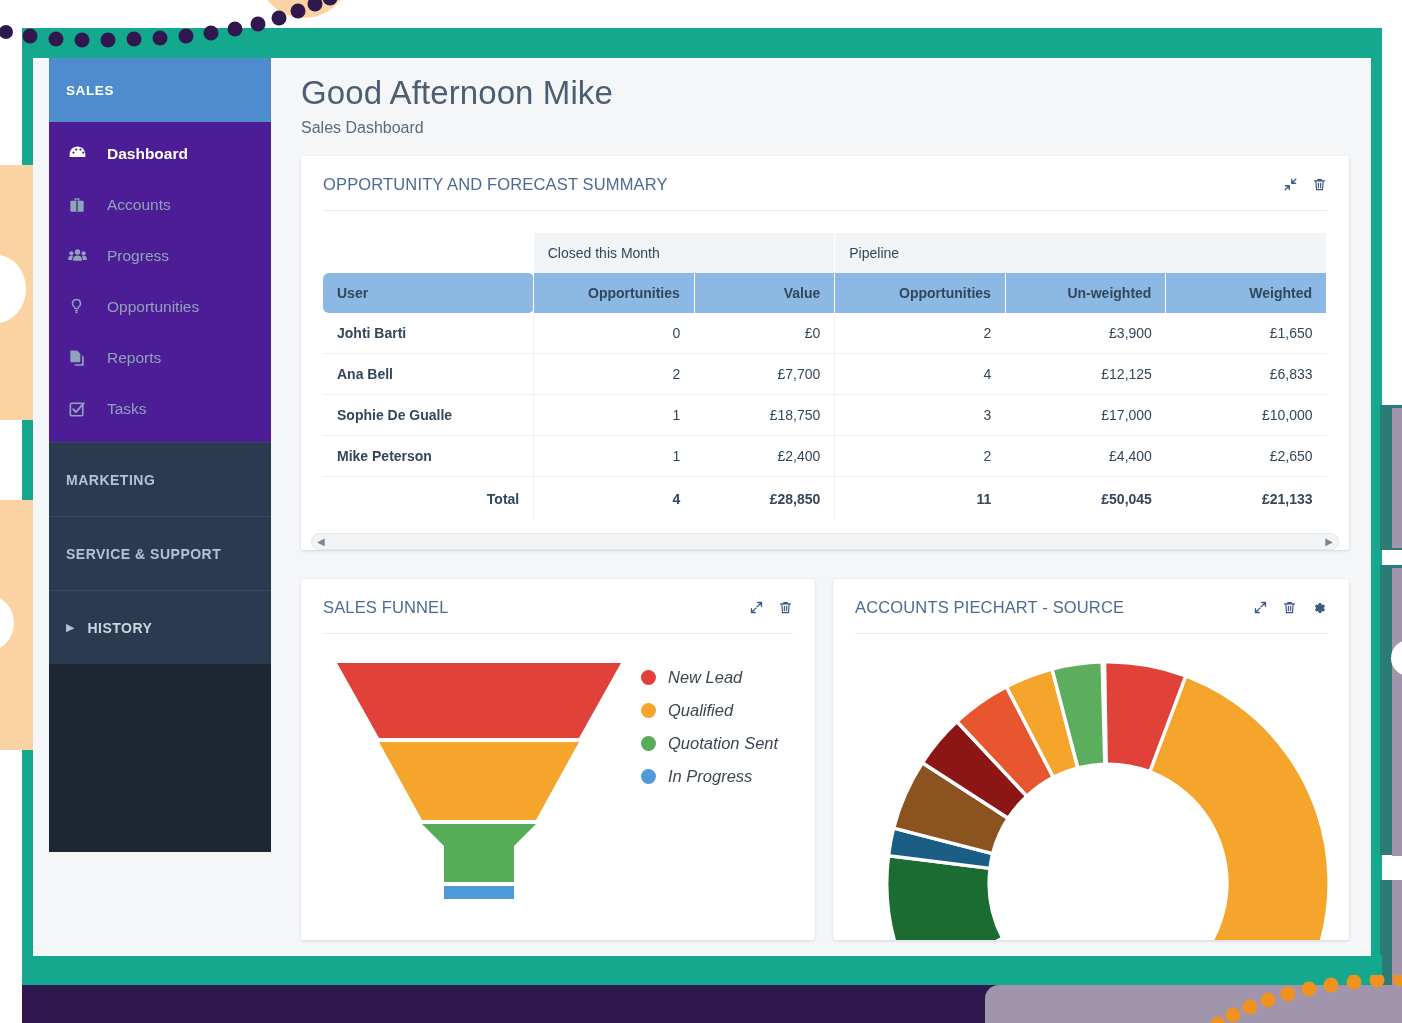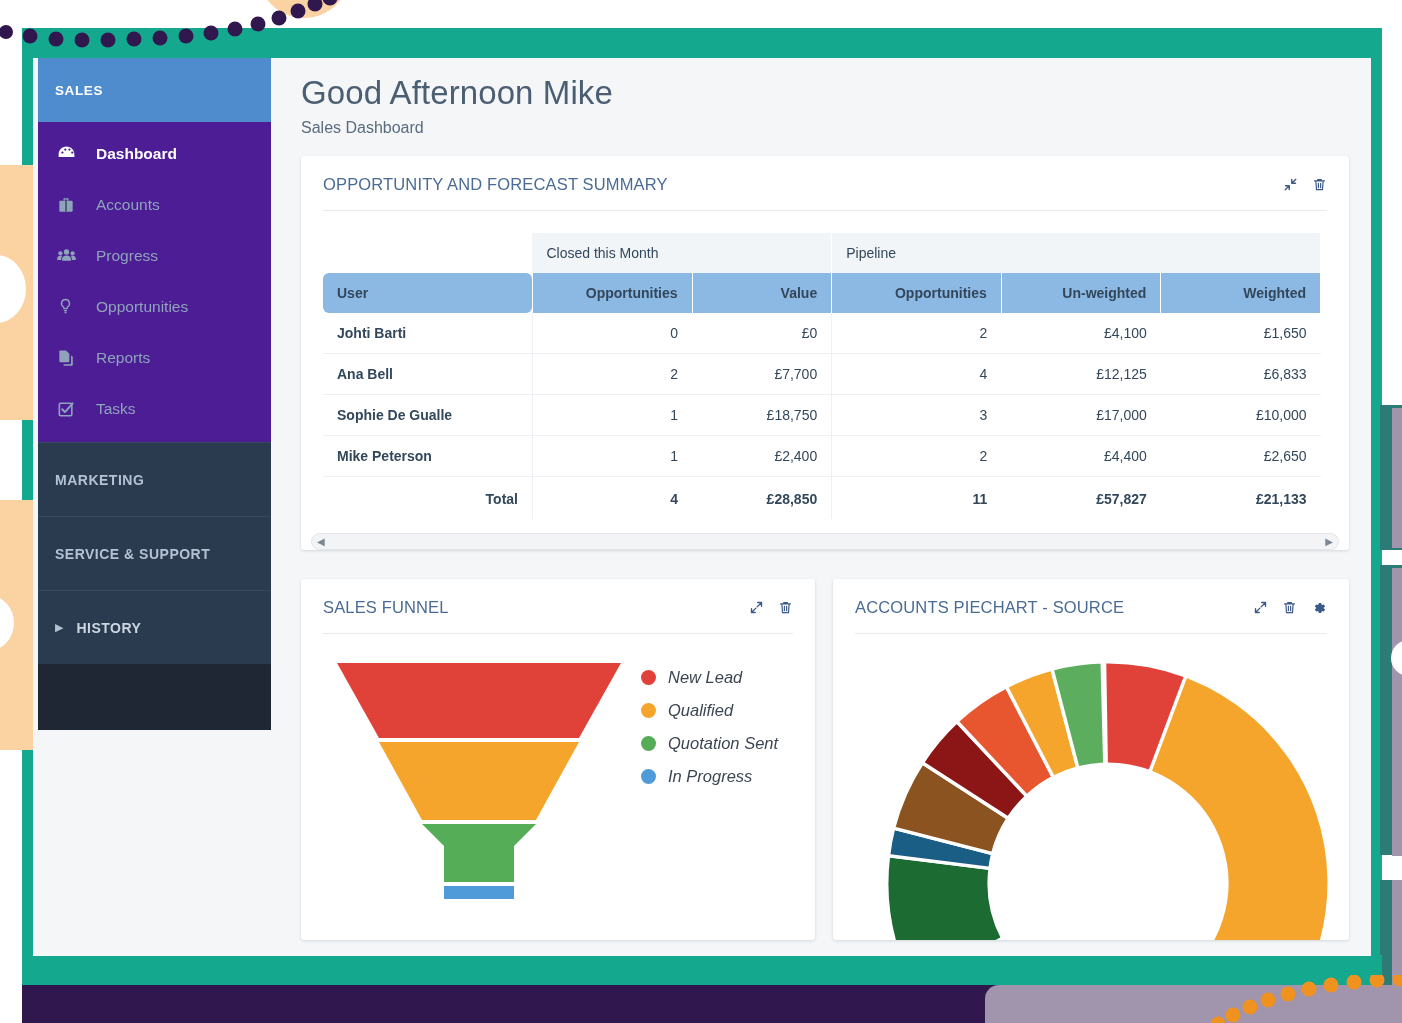--- a/index.html
+++ b/index.html
@@ -51,22 +51,22 @@
   #app-window {
     position: absolute;
     left: 33px; top: 58px;
     width: 1338px; height: 898px;
     background: #f4f6f8;
     overflow: hidden;
   }
 
   
   #sidebar {
-    position: absolute; left: 5px; top: 0;
-    width: 238px; height: 672px;
+    position: absolute; left: 16px; top: 0;
+    width: 238px; height: 794px;
     background: #1e2733;
   }
   #sidebar-module-header {
     height: 64px; background: #4e8ccd;
     display: flex; align-items: center; padding-left: 17px;
   }
   #sidebar-module-header .mod-label {
     color: #ffffff; font-size: 13.5px; font-weight: bold; letter-spacing: 0.6px;
   }
   #sidebar-nav { background: #4c1d95; padding: 6px 8px 8px 0; }
@@ -126,21 +126,21 @@
     text-align: center;
   }
   .card-title {
     font-size: 16.5px; color: #4a6b93; letter-spacing: 0.15px; font-weight: 500;
   }
   .card-actions { display: flex; align-items: center; gap: 14px; }
   .card-actions .act { cursor: pointer; color: #3b5a85; display: flex; }
   .card-divider { height: 1px; background: #e7ebf0; margin: 0 22px; }
 
   
-  #forecast-table-wrap { padding: 22px 28px 0 22px; }
+  #forecast-table-wrap { padding: 22px 22px 0 22px; }
   table.fc { border-collapse: collapse; width: 100%; table-layout: fixed; }
   table.fc th, table.fc td {
     font-size: 14px; color: #33475b;
   }
   .grp-row th {
     background: #f2f5f8; font-weight: normal; color: #33475b;
     text-align: left; padding: 12px 14px; font-size: 14.5px;
     border-right: 1px solid #ffffff;
   }
   .grp-row th.blank { background: #ffffff; border-right: none; }
@@ -376,21 +376,21 @@
               <th class="num">Un-weighted</th>
               <th class="num">Weighted</th>
             </tr>
           </thead>
           <tbody>
             <tr>
               <td class="name sepr">Johti Barti</td>
               <td class="num">0</td>
               <td class="num sepr">£0</td>
               <td class="num">2</td>
-              <td class="num">£4,100</td>
+              <td class="num">£3,900</td>
               <td class="num">£1,650</td>
             </tr>
             <tr>
               <td class="name sepr">Ana Bell</td>
               <td class="num">2</td>
               <td class="num sepr">£7,700</td>
               <td class="num">4</td>
               <td class="num">£12,125</td>
               <td class="num">£6,833</td>
             </tr>
@@ -408,21 +408,21 @@
               <td class="num sepr">£2,400</td>
               <td class="num">2</td>
               <td class="num">£4,400</td>
               <td class="num">£2,650</td>
             </tr>
             <tr class="total">
               <td class="name sepr">Total</td>
               <td class="num">4</td>
               <td class="num sepr">£28,850</td>
               <td class="num">11</td>
-              <td class="num">£57,827</td>
+              <td class="num">£50,045</td>
               <td class="num">£21,133</td>
             </tr>
           </tbody>
         </table>
       </div>
 
       <div id="table-scrollbar">
         <span class="sb-arrow">◀</span>
         <span class="sb-arrow">▶</span>
       </div>

